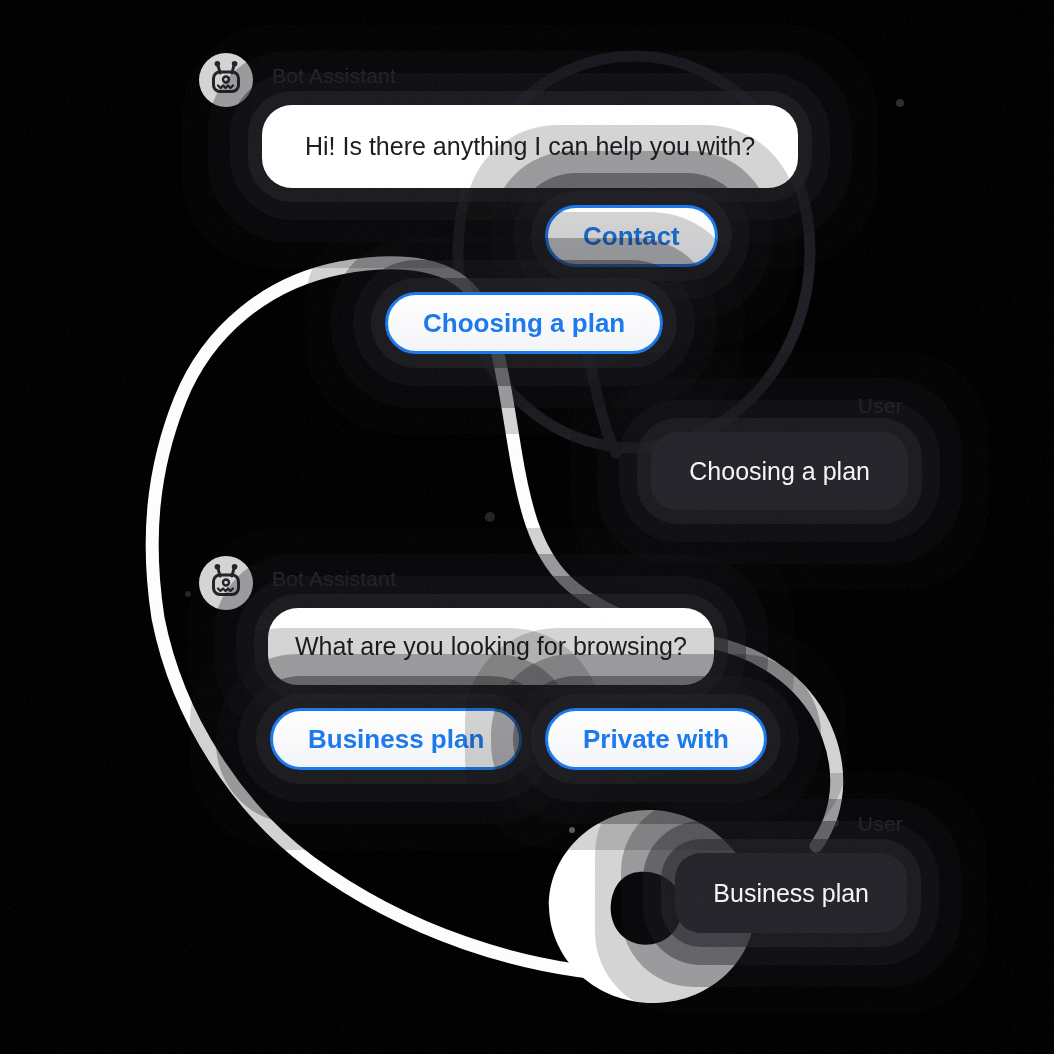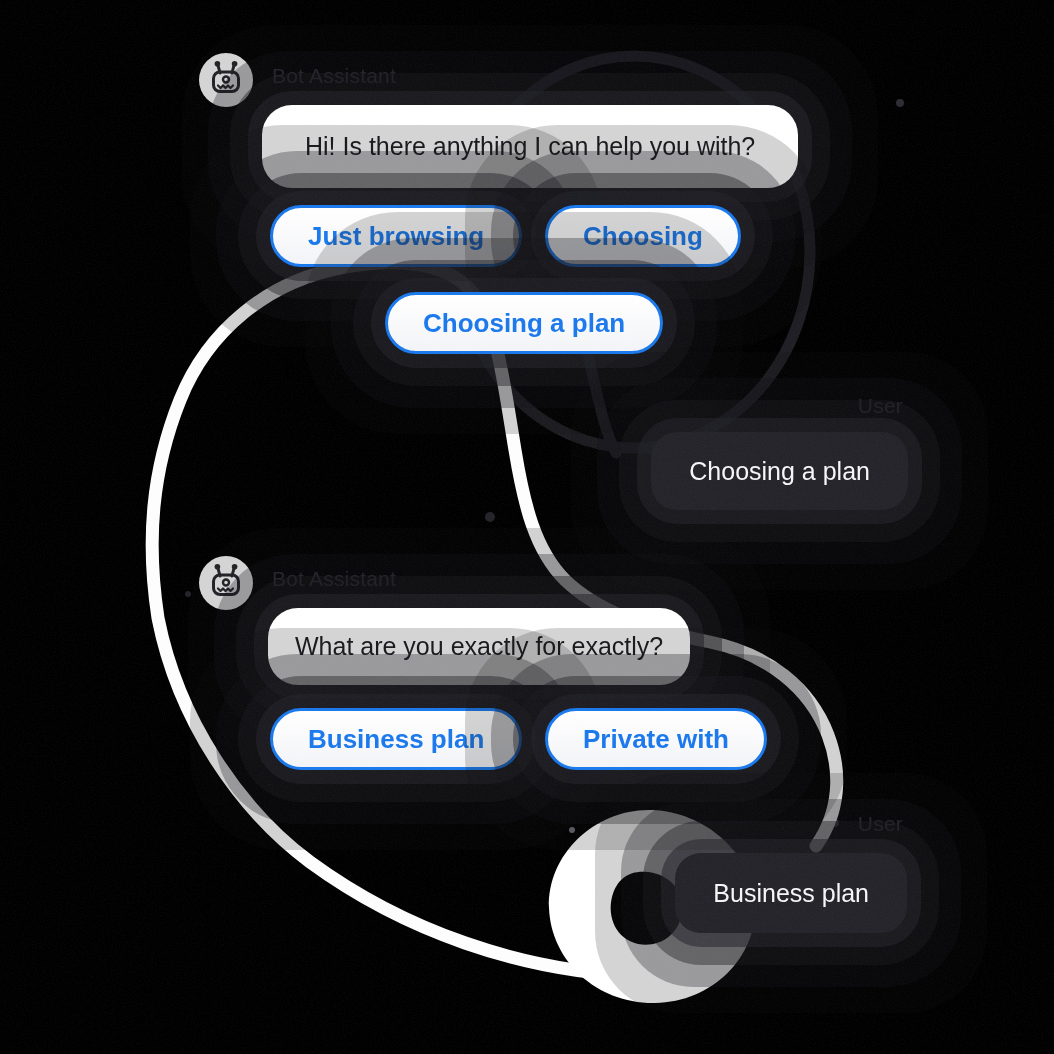--- a/index.html
+++ b/index.html
@@ -97,22 +97,21 @@
           <circle cx="27" cy="26.5" r="3" stroke-width="2.4"></circle>
           <polyline points="19,32.5 21.5,35 24,32.5 26.5,35 29,32.5 31.5,35 34,32.5" stroke-width="2.2"></polyline>
         </g>
         <circle cx="18.4" cy="10.8" r="2.8" fill="#26262c"></circle>
         <circle cx="35.6" cy="10.8" r="2.8" fill="#26262c"></circle>
       </svg>
     </div>
 
     <div class="bubble-bot halo" style="left:262px;top:105px;">Hi! Is there anything I can help you with?</div>
 
-    <button class="chip halo" style="left:270px;top:205px;">Just browsing</button>
-    <button class="chip halo" style="left:545px;top:205px;">Choosing</button>
+    <button class="chip halo" style="left:545px;top:205px;">Contact</button>
     <button class="chip halo" style="left:385px;top:292px;">Choosing a plan</button>
 
     <div class="sender-label" style="right:151px;top:394px;">User</div>
     <div class="bubble-user halo" style="right:146px;top:432px;">Choosing a plan</div>
 
     <div class="sender-label" style="left:272px;top:567px;">Bot Assistant</div>
 
     <div class="avatar" style="left:199px;top:556px;">
       <svg class="robot-svg" width="54" height="54" viewBox="0 0 54 54">
         <g fill="none" stroke="#26262c" stroke-width="3" stroke-linecap="round" stroke-linejoin="round">
@@ -120,21 +119,21 @@
           <line x1="33" y1="20" x2="34.8" y2="13"></line>
           <rect x="14.5" y="19" width="25" height="19.5" rx="6.5"></rect>
           <circle cx="27" cy="26.5" r="3" stroke-width="2.4"></circle>
           <polyline points="19,32.5 21.5,35 24,32.5 26.5,35 29,32.5 31.5,35 34,32.5" stroke-width="2.2"></polyline>
         </g>
         <circle cx="18.4" cy="10.8" r="2.8" fill="#26262c"></circle>
         <circle cx="35.6" cy="10.8" r="2.8" fill="#26262c"></circle>
       </svg>
     </div>
 
-    <div class="bubble-bot small halo" style="left:268px;top:608px;">What are you exactly for exactly?</div>
+    <div class="bubble-bot small halo" style="left:268px;top:608px;">What are you looking for browsing?</div>
 
     <button class="chip halo" style="left:270px;top:708px;">Business plan</button>
     <button class="chip halo" style="left:545px;top:708px;">Private with</button>
 
     <div class="sender-label" style="right:151px;top:812px;">User</div>
     <div class="bubble-user halo" style="right:147px;top:853px;height:80px;">Business plan</div>
 
   </div>
 
   <svg class="noise-layer" width="1054" height="1054" viewBox="0 0 1054 1054">

